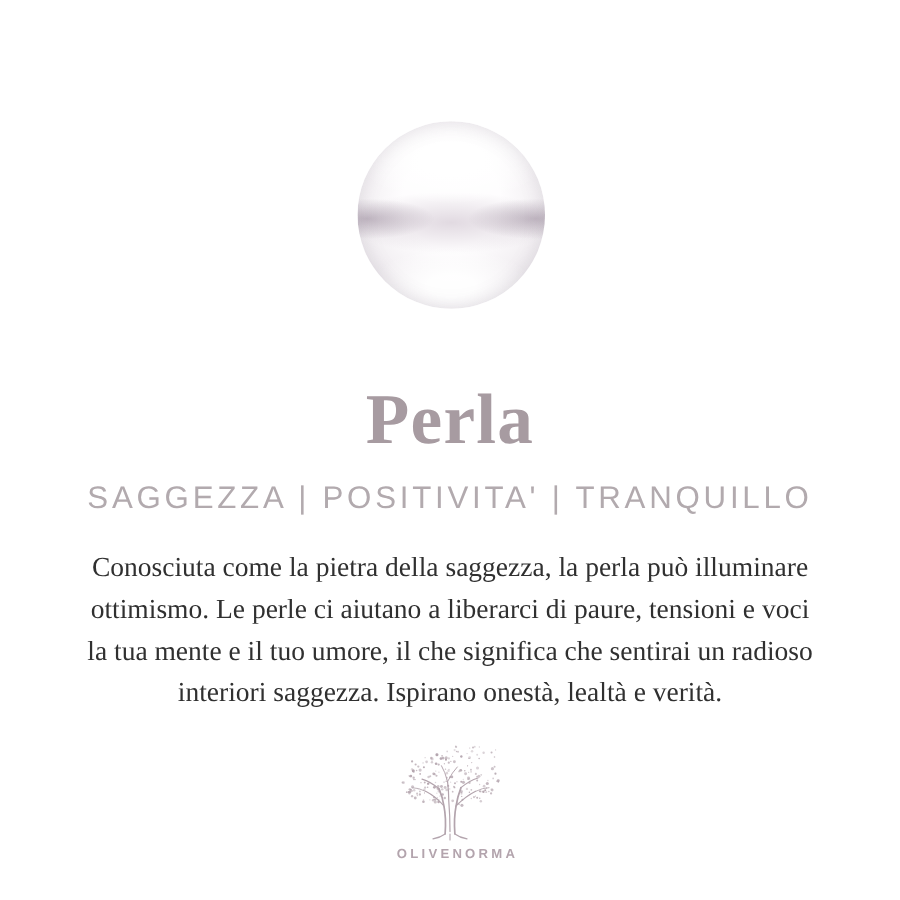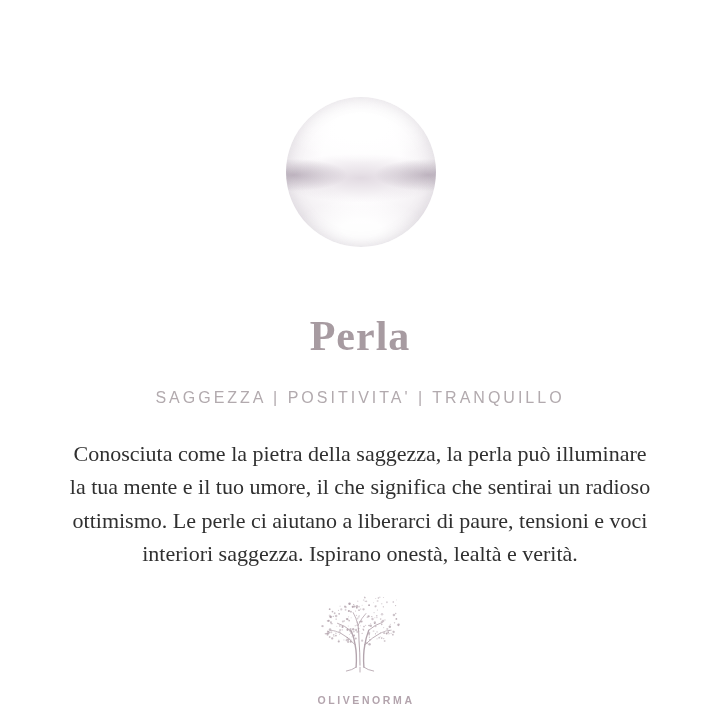--- a/index.html
+++ b/index.html
@@ -36,31 +36,31 @@
       radial-gradient(ellipse 72% 21% at 50% 54%, rgba(178,160,178,0.38), rgba(178,160,178,0) 78%),
       radial-gradient(circle at 50% 42%, #fefdfe 34%, #f3f0f3 62%, #e5e1e6 84%, #d7d2d8 97%);
     box-shadow: inset 0 0 16px rgba(125,112,128,0.16);
   }
   
   .title{
     position:absolute;
     top:303px;left:0;width:720px;
     font-family:"Liberation Serif", serif;
     font-weight:bold;
-    font-size:42px;
+    font-size:57px;
     line-height:66px;
     letter-spacing:1px;
     color:var(--title-c);
   }
   
   .subtitle{
     position:absolute;
     top:384px;left:0;width:720px;
     font-family:"Liberation Sans", sans-serif;
-    font-size:16px;
+    font-size:25px;
     line-height:28px;
     letter-spacing:3px;
     color:var(--sub-c);
   }
   
   .description{
     position:absolute;
     top:437px;left:50%;
     transform:translateX(-50%);
     width:672px;
@@ -71,21 +71,21 @@
     text-align:center;
   }
   .description .line{white-space:nowrap;}
   
   .brand{
     position:absolute;
     top:596px;left:0;width:720px;
   }
   .brand svg{display:block;margin:0 auto;}
   .brand-name{
-    margin-top:20px;
+    margin-top:3px;
     font-family:"Liberation Sans", sans-serif;
     font-size:10.5px;
     font-weight:bold;
     letter-spacing:2.6px;
     color:var(--brand-c);
     padding-left:12px;
   }
   .tree-stroke{fill:none;stroke:var(--brand-c);stroke-linecap:round;}
 </style>
 </head>
@@ -94,22 +94,22 @@
 <div class="card">
 
   <div class="pearl"></div>
 
   <div class="title">Perla</div>
 
   <div class="subtitle">SAGGEZZA | POSITIVITA' | TRANQUILLO</div>
 
   <div class="description">
     <div class="line">Conosciuta come la pietra della saggezza, la perla può illuminare</div>
+    <div class="line">ottimismo. Le perle ci aiutano a liberarci di paure, tensioni e voci</div>
     <div class="line">la tua mente e il tuo umore, il che significa che sentirai un radioso</div>
-    <div class="line">ottimismo. Le perle ci aiutano a liberarci di paure, tensioni e voci</div>
     <div class="line">interiori saggezza. Ispirano onestà, lealtà e verità.</div>
   </div>
 
   <div class="brand">
     <svg width="98" height="78" viewBox="0 0 100 80">
 
       <path class="tree-stroke" stroke-width="1.4" d="M46,73 Q47,60 45,50 Q44,43 41,36"></path>
       <path class="tree-stroke" stroke-width="1.4" d="M54,73 Q53,60 55,50 Q56,43 59,35"></path>
       <path class="tree-stroke" stroke-width="1.0" d="M50,71 Q50,58 49,46 Q49,38 48,30"></path>
       <path class="tree-stroke" stroke-width="0.9" d="M46,73 Q42,76 36,77"></path>

